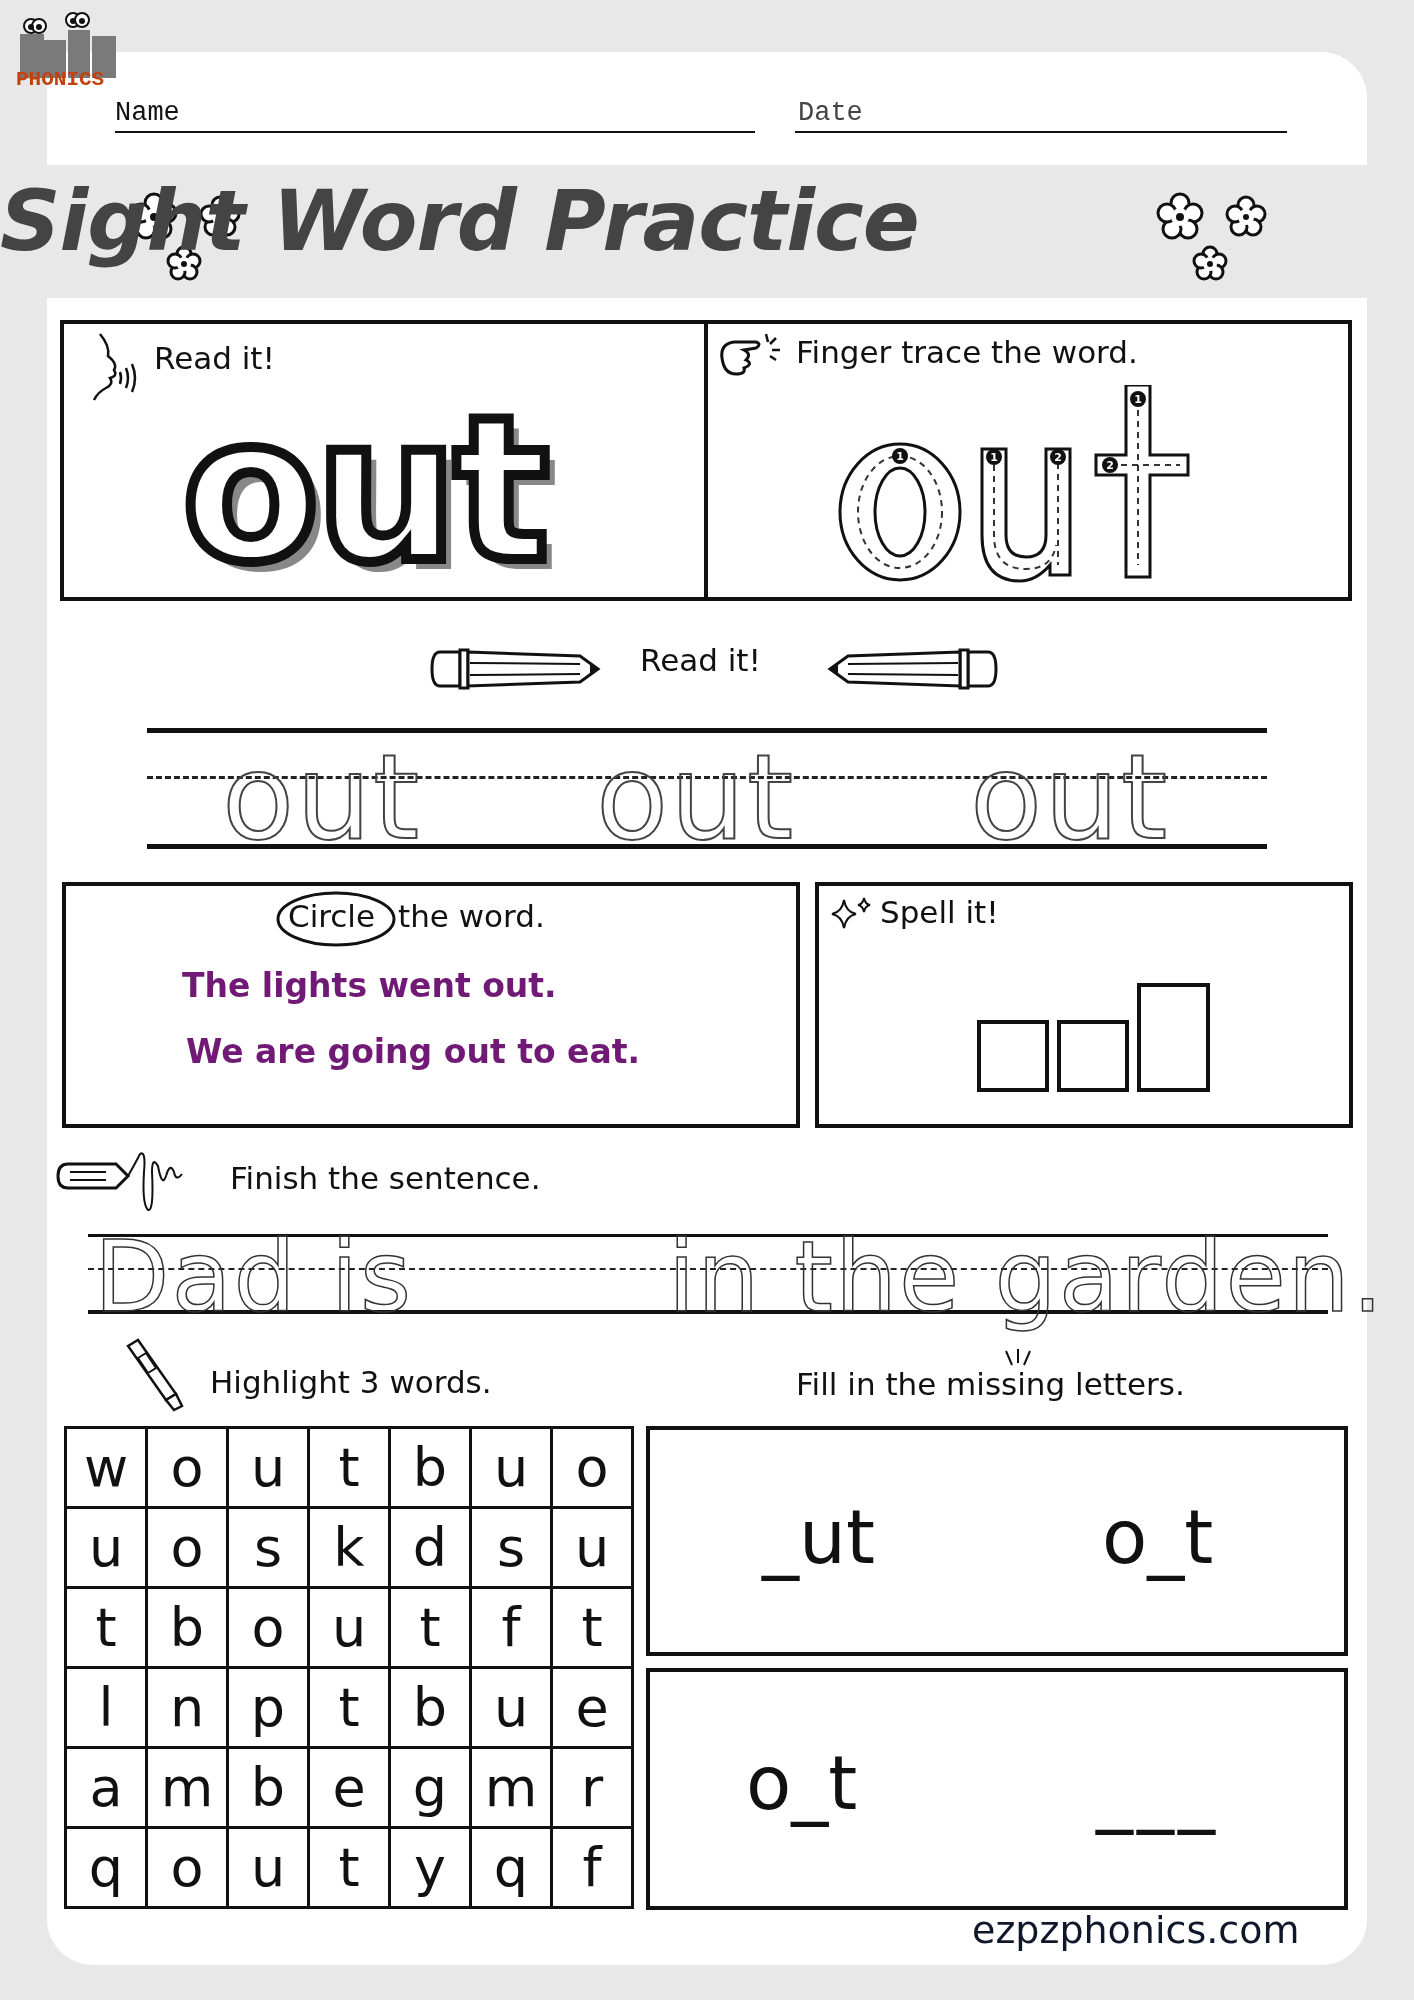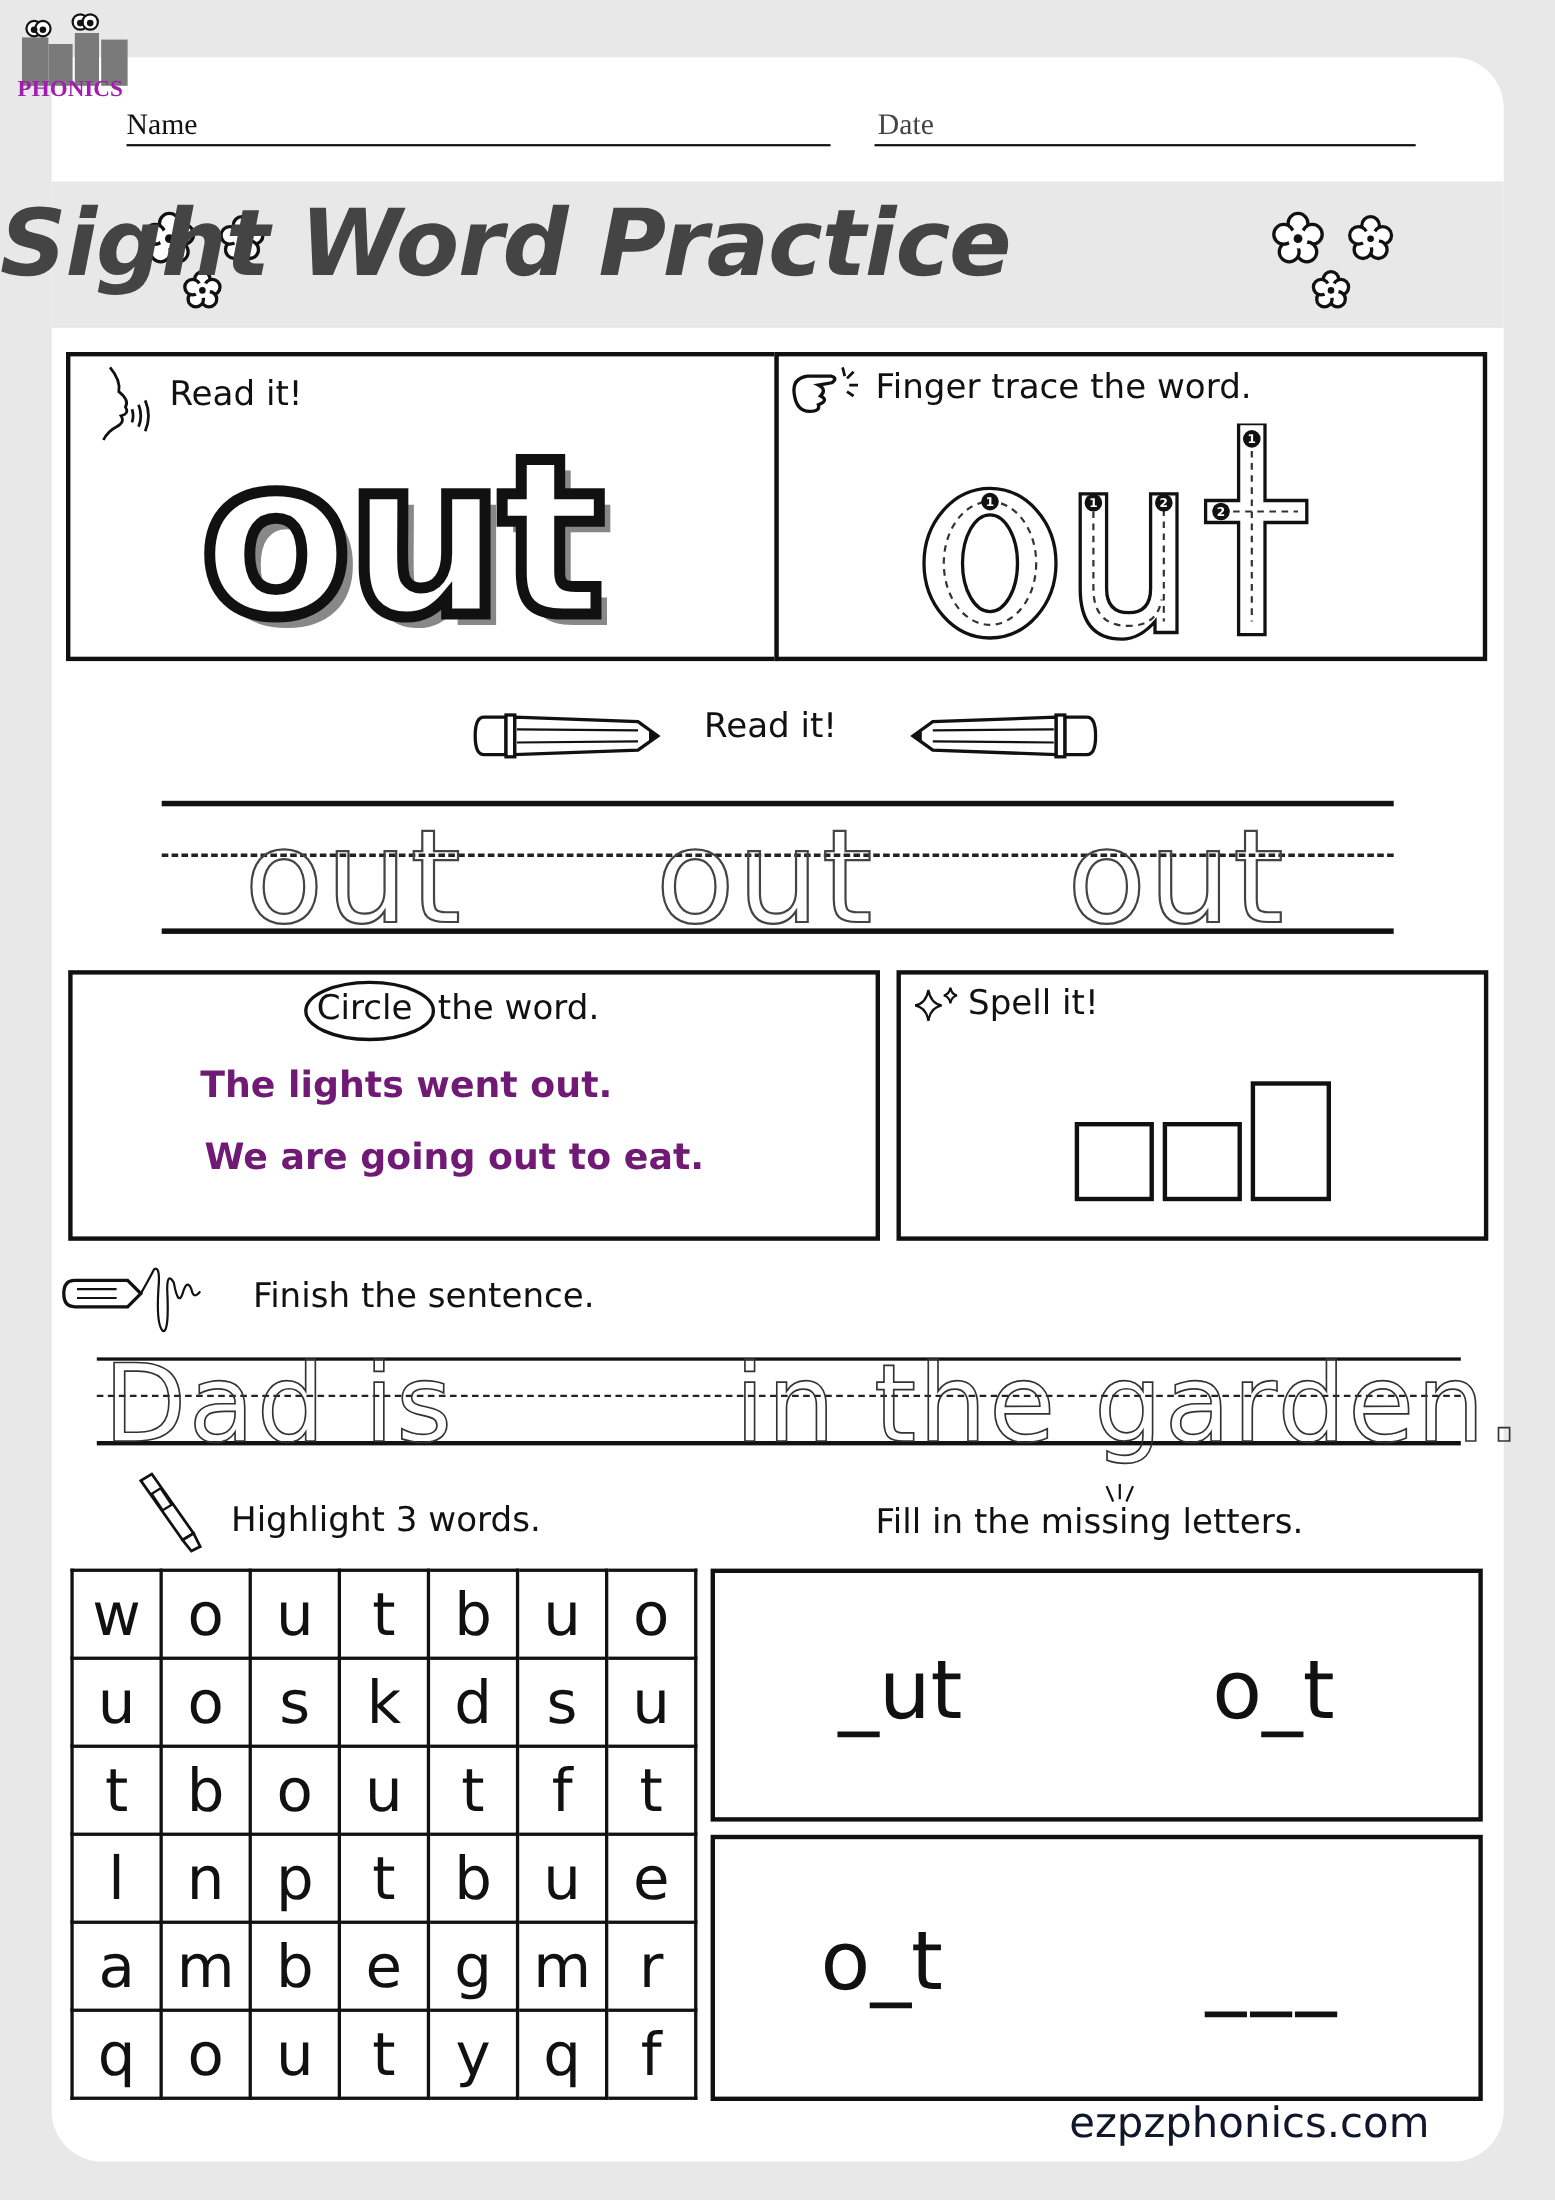--- a/index.html
+++ b/index.html
@@ -1,22 +1,22 @@
 <!DOCTYPE html>
 <html><head>
 <meta charset="utf-8">
 <style>
   *{box-sizing:border-box;margin:0;padding:0}
   html,body{width:1414px;height:2000px;background:#e8e8e8;overflow:hidden}
   body{position:relative;font-family:"DejaVu Sans","Liberation Sans",sans-serif;color:#111}
   .abs{position:absolute}
   .card{left:47px;top:52px;width:1320px;height:1913px;background:#fff;border-radius:0 46px 46px 46px}
   .logo{left:14px;top:6px;width:110px;height:90px}
-  .logo-text{left:16px;top:68px;font-family:Liberation Serif, serif;font-weight:bold;font-size:21px;color:#a21caf;letter-spacing:0px}
-  .field-label{font-family:Liberation Serif, serif;font-size:27px;color:#111}
+  .logo-text{left:16px;top:68px;font-family:Liberation Mono, monospace;font-weight:bold;font-size:21px;color:#c2410c;letter-spacing:0px}
+  .field-label{font-family:Liberation Mono, monospace;font-size:27px;color:#111}
   .field-line{height:2px;background:#111}
   .title-band{left:47px;top:165px;width:1320px;height:133px;background:#e8e8e8}
   .title{left:0;top:172px;width:1414px;text-align:left;font-family:"DejaVu Sans",sans-serif;font-weight:bold;font-size:84px;color:#444;letter-spacing:-1px;font-style:italic}
   .box{border:4px solid #111;background:#fff}
   .hand{font-family:"DejaVu Sans",sans-serif;font-size:31px;color:#111}
   .bigout{font-family:"DejaVu Sans",sans-serif;font-weight:bold;font-size:200px;color:#fff;-webkit-text-stroke:10px #111;text-shadow:10px 10px 0 #888;letter-spacing:-4px;line-height:1}
   .trace-row{left:147px;width:1120px}
   .thick{height:5px;background:#111}
   .dash{border-top:3px dashed #222}
   .dotted-word{font-family:"DejaVu Sans",sans-serif;font-size:118px;color:transparent;-webkit-text-stroke:2px #444;line-height:1;letter-spacing:2px}

